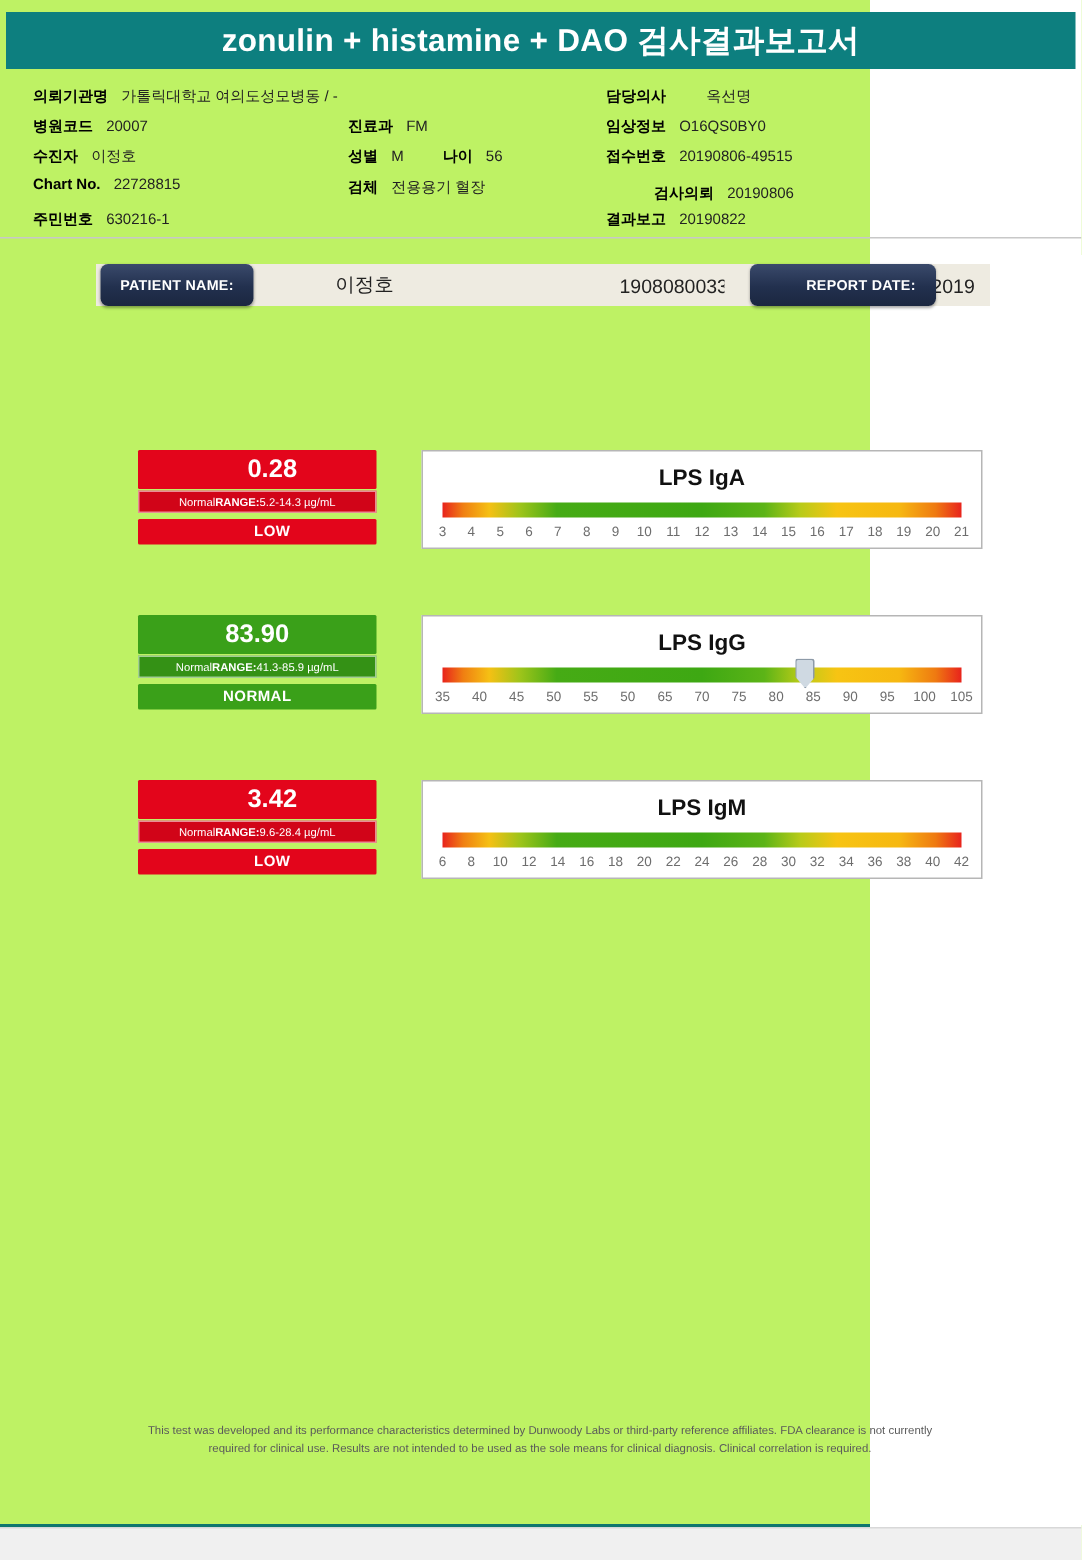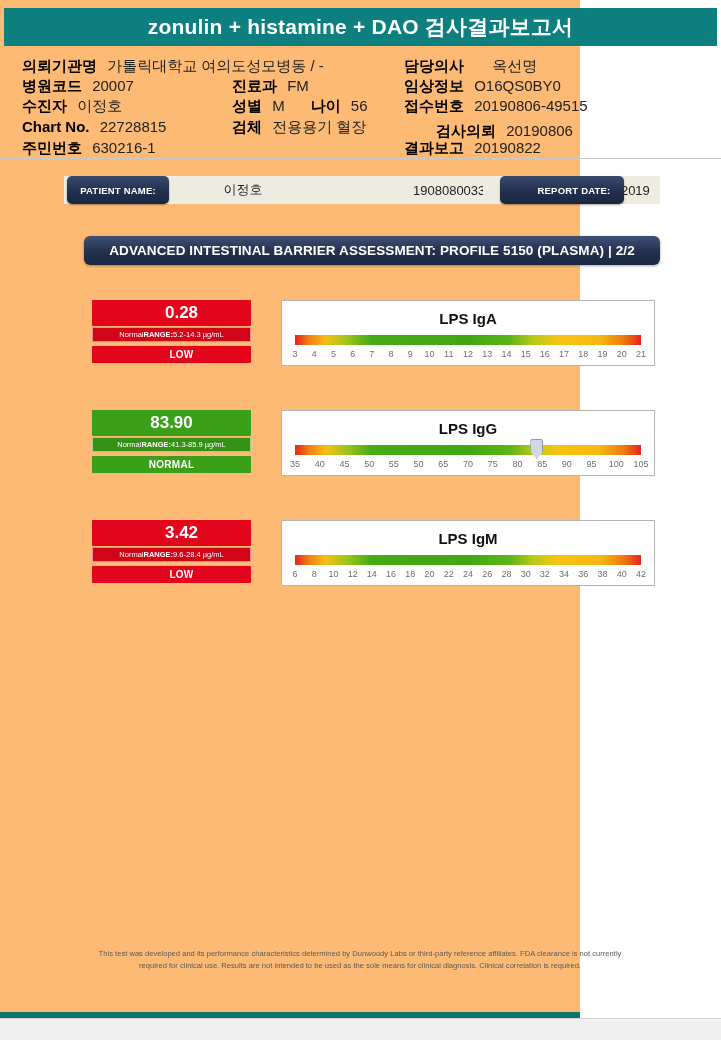--- a/index.html
+++ b/index.html
@@ -14,22 +14,22 @@
     font-family: "Liberation Sans", sans-serif;
     overflow: hidden;
   }
 
   
   .page-frame {
     position: absolute;
     left: 0; top: 0;
     width: 580px;
     height: 1018px;
-    background: #fdba74;
-    border-bottom: 6px solid #0f766e;
+    background: #bef264;
+    border-bottom: 2px solid #0f766e;
     box-sizing: border-box;
   }
   .title-bar {
     position: absolute;
     left: 4px; top: 8px;
     width: 713px; height: 38px;
     background: #0d7f7f;
     color: #ffffff;
     display: flex;
     align-items: center;
@@ -42,21 +42,21 @@
   
   .meta-block {
     position: absolute;
     left: 0; top: 52px;
     width: 721px; height: 107px;
     box-sizing: border-box;
     border-bottom: 1px solid #c8c8c8;
   }
   .meta-row {
     position: absolute;
-    font-size: 15px;
+    font-size: 10px;
     color: #111111;
     white-space: nowrap;
   }
   .mlabel {
     font-weight: bold;
     color: #000000;
   }
   .mval {
     font-weight: normal;
     color: #222222;
@@ -284,23 +284,20 @@
   <div class="patient-strip">
     <div class="pbadge" style="left:3px;width:102px;">PATIENT NAME:</div>
     <div class="pvalue" style="left:124px;width:110px;justify-content:center;">이정호</div>
 
     <div class="pvalue" style="left:349px;width:70px;">1908080033</div>
 
     <div class="pbadge" style="left:436px;width:100px;padding-left:24px;">REPORT DATE:</div>
     <div class="pvalue" style="left:528px;width:90px;">8/22/2019</div>
   </div>
 
-  <div class="profile-banner">
-    <span>ADVANCED INTESTINAL BARRIER ASSESSMENT: PROFILE 5150 (PLASMA) | 2/2</span>
-  </div>
 
   <div id="analytes">
       <div class="analyte" style="top: 300px;">
         <div class="result-card is-low">
           <div class="rv-value">0.28</div>
           <div class="rv-range">
             <span>Normal </span>
             <b>RANGE:</b>
             <span> 5.2-14.3 µg/mL</span>
           </div>

